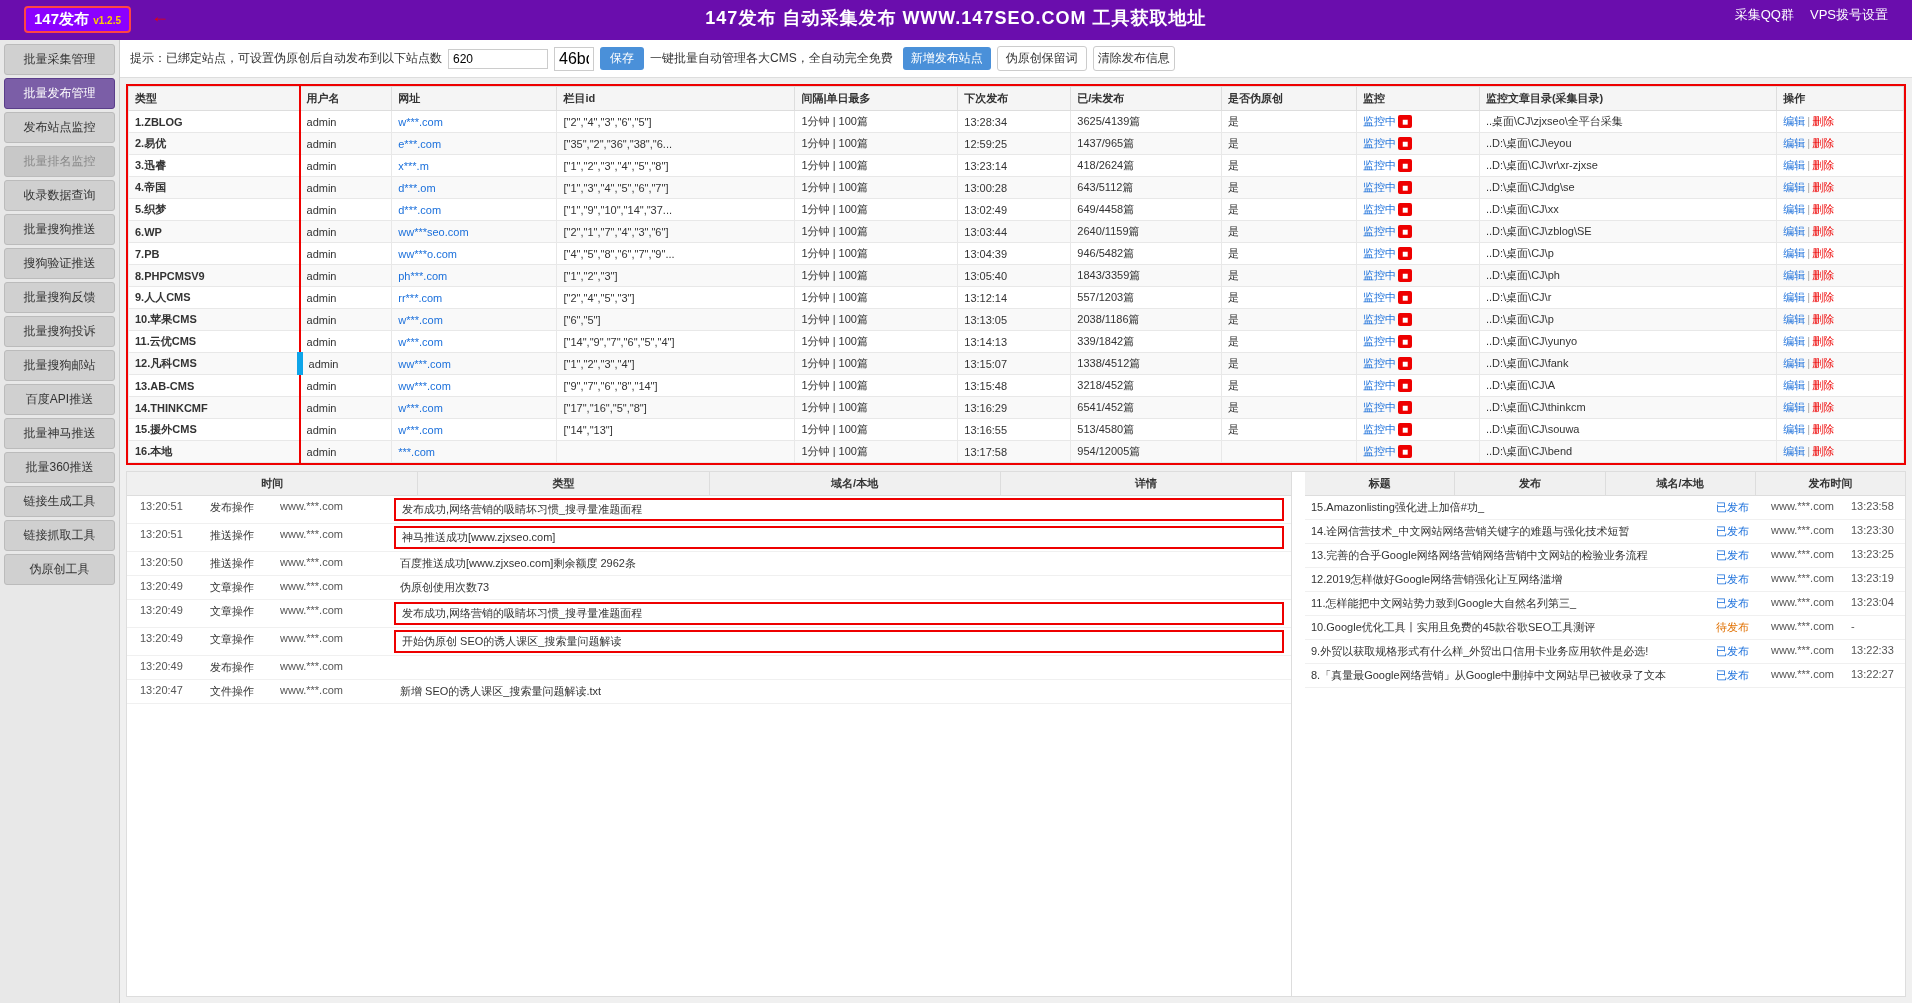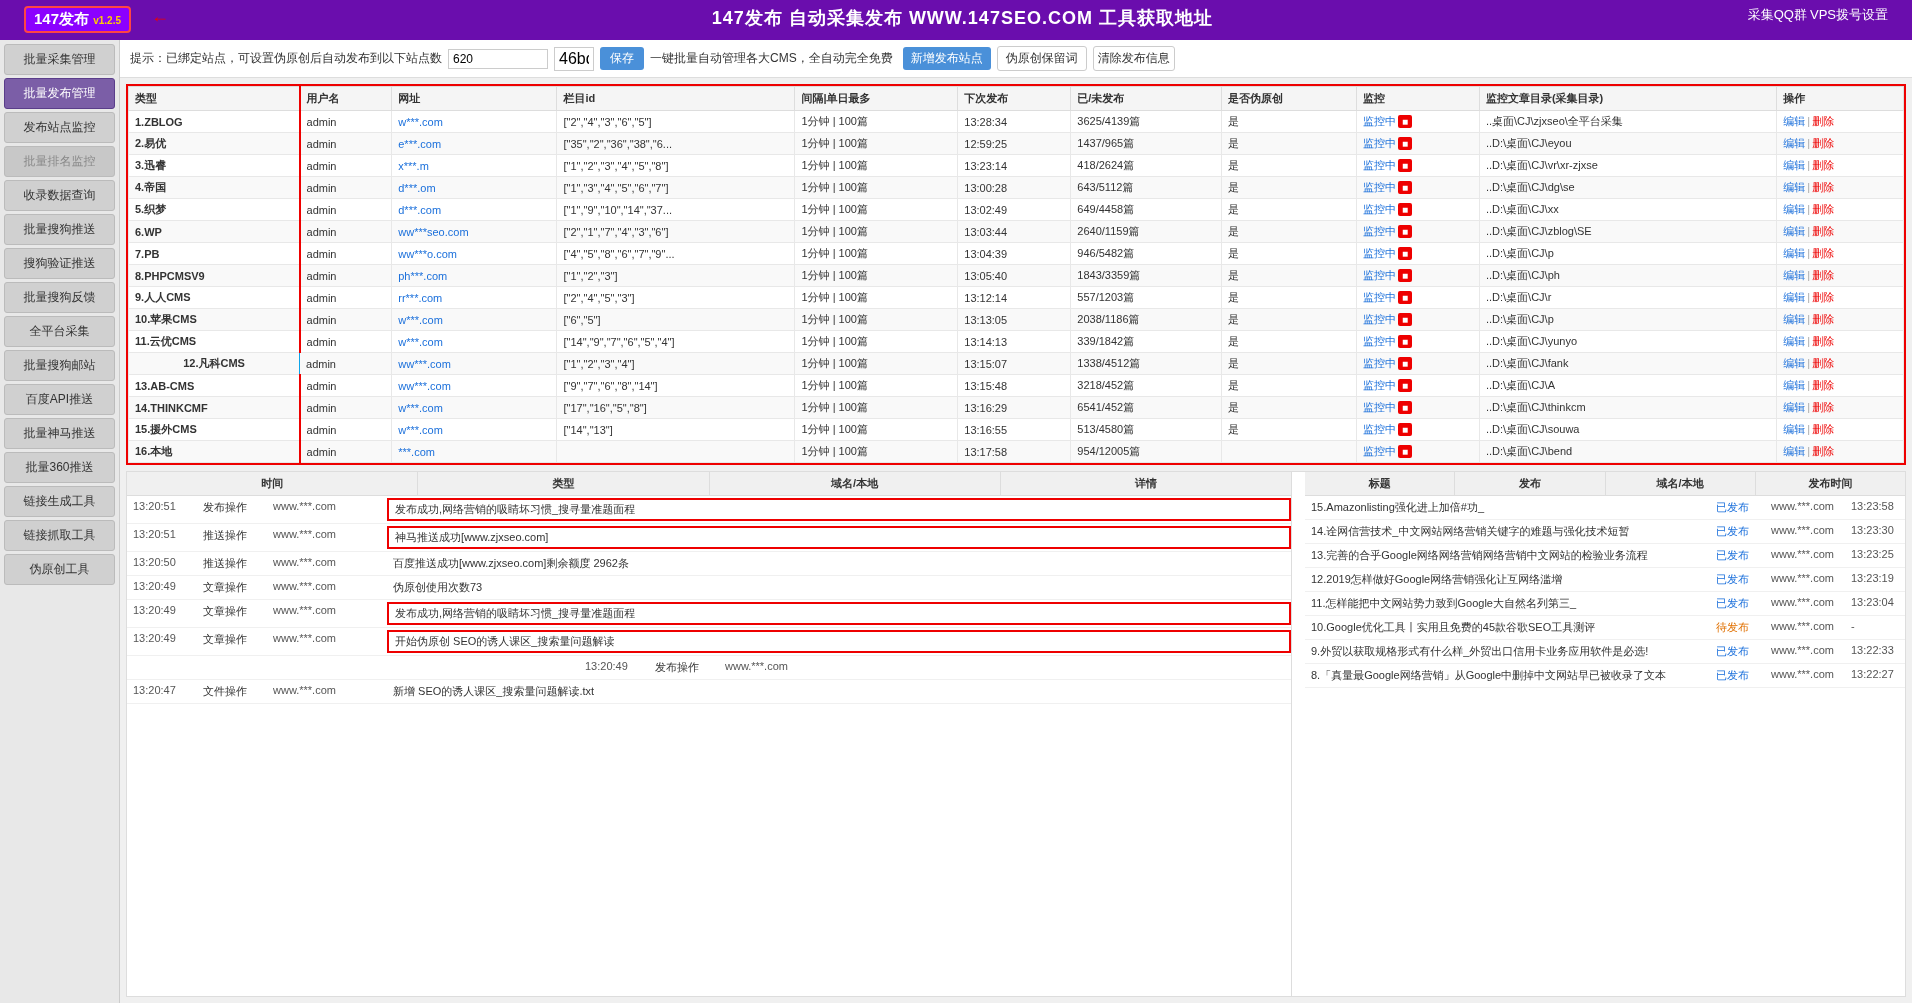--- a/index.html
+++ b/index.html
@@ -3,21 +3,21 @@
   <meta charset="utf-8">
   <style>
     * { box-sizing: border-box; margin: 0; padding: 0; font-family: "Microsoft YaHei", "SimHei", Arial, sans-serif; }
     body { background: #f0f0f0; font-size: 12px; color: #333; overflow-x: hidden; }
 
     
     .header { background: #6a0dad; display: flex; align-items: flex-start; padding: 6px 24px; min-height: 40px; }
     .header-title-left { color: #fff; font-size: 15px; font-weight: bold; background: #8b00ff; border: 2px solid #ff4444; border-radius: 4px; padding: 2px 8px; margin-right: 20px; white-space: nowrap; }
     .header-version { font-size: 10px; color: #ffcc00; }
     .header-main-title { color: #fff; font-size: 18px; font-weight: bold; flex: 1; text-align: center; letter-spacing: 1px; }
-    .header-right { display: flex; gap: 3px; align-items: center; }
+    .header-right { display: flex; gap: 16px; align-items: center; }
     .header-link { color: #fff; font-size: 13px; cursor: pointer; text-decoration: none; white-space: nowrap; }
 
     
     .main-container { display: flex; height: calc(100vh - 40px); }
 
     
     .sidebar { width: 120px; background: #e8e8e8; border-right: 1px solid #ccc; display: flex; flex-direction: column; padding: 4px; gap: 3px; flex-shrink: 0; }
     .sidebar-btn { background: #d0d0d0; border: 1px solid #bbb; border-radius: 3px; padding: 6px 4px; text-align: center; cursor: pointer; font-size: 12px; color: #333; white-space: nowrap; overflow: hidden; }
     .sidebar-btn.disabled { background: #c8c8c8; color: #888; cursor: default; }
     .sidebar-btn.purple { background: #7b5ea7; color: #fff; border-color: #5a3d8a; }
@@ -57,21 +57,21 @@
 
     .lower-header { display: flex; background: #f0f0f0; border-bottom: 1px solid #ddd; }
     .lower-header-cell { flex: 1; padding: 4px 8px; font-weight: bold; font-size: 11px; text-align: center; border-right: 1px solid #ddd; }
     .lower-header-cell:last-child { border-right: none; }
 
     .lower-right-header { display: flex; background: #f0f0f0; border-bottom: 1px solid #ddd; }
     .lower-right-header-cell { flex: 1; padding: 4px 8px; font-weight: bold; font-size: 11px; text-align: center; border-right: 1px solid #ddd; }
     .lower-right-header-cell:last-child { border-right: none; }
 
     .log-list { flex: 1; overflow-y: auto; }
-    .log-row { display: flex; border-bottom: 1px solid #f0f0f0; padding: 2px 0; font-size: 11px; justify-content: center; }
+    .log-row { display: flex; border-bottom: 1px solid #f0f0f0; padding: 2px 7px; font-size: 11px; }
     .log-cell { padding: 2px 6px; overflow: hidden; text-overflow: ellipsis; white-space: nowrap; }
     .log-time { width: 70px; flex-shrink: 0; color: #555; }
     .log-type { width: 70px; flex-shrink: 0; }
     .log-domain { width: 120px; flex-shrink: 0; color: #555; }
     .log-detail { flex: 1; }
     .log-detail-highlighted { flex: 1; border: 2px solid #e00; }
 
     .right-list { flex: 1; overflow-y: auto; }
     .right-row { display: flex; border-bottom: 1px solid #f0f0f0; padding: 2px 0; font-size: 11px; }
     .right-cell { padding: 2px 6px; overflow: hidden; text-overflow: ellipsis; white-space: nowrap; }
@@ -100,21 +100,21 @@
 
   <div class="sidebar">
     <div class="sidebar-btn">批量采集管理</div>
     <div class="sidebar-btn purple">批量发布管理</div>
     <div class="sidebar-btn">发布站点监控</div>
     <div class="sidebar-btn disabled">批量排名监控</div>
     <div class="sidebar-btn">收录数据查询</div>
     <div class="sidebar-btn">批量搜狗推送</div>
     <div class="sidebar-btn">搜狗验证推送</div>
     <div class="sidebar-btn">批量搜狗反馈</div>
-    <div class="sidebar-btn">全平台采集</div>
+    <div class="sidebar-btn">批量搜狗投诉</div>
     <div class="sidebar-btn">批量搜狗邮站</div>
     <div class="sidebar-btn">百度API推送</div>
     <div class="sidebar-btn">批量神马推送</div>
     <div class="sidebar-btn">批量360推送</div>
     <div class="sidebar-btn">链接生成工具</div>
     <div class="sidebar-btn">链接抓取工具</div>
     <div class="sidebar-btn">伪原创工具</div>
   </div>
 
   <div class="content">
@@ -286,21 +286,21 @@
     <td style="max-width:120px;overflow:hidden;text-overflow:ellipsis;">["14","9","7","6","5","4"]</td>
     <td>1分钟 | 100篇</td>
     <td>13:14:13</td>
     <td>339/1842篇</td>
     <td>是</td>
     <td><a class="monitor-link">监控中</a><span class="monitor-badge">■</span></td>
     <td style="max-width:200px;overflow:hidden;text-overflow:ellipsis;">..D:\桌面\CJ\yunyo</td>
     <td><a class="action-link">编辑</a><span class="action-sep">|</span><a class="action-del">删除</a></td>
   </tr>
               <tr>
-    <td style="border-right:1px solid #0ea5e9;font-weight:bold;text-align:center;">12.凡科CMS</td>
+    <td style="border-right:6px solid #0ea5e9;font-weight:bold;">12.凡科CMS</td>
     <td>admin</td>
     <td><a class="monitor-link">ww***.com</a></td>
     <td style="max-width:120px;overflow:hidden;text-overflow:ellipsis;">["1","2","3","4"]</td>
     <td>1分钟 | 100篇</td>
     <td>13:15:07</td>
     <td>1338/4512篇</td>
     <td>是</td>
     <td><a class="monitor-link">监控中</a><span class="monitor-badge">■</span></td>
     <td style="max-width:200px;overflow:hidden;text-overflow:ellipsis;">..D:\桌面\CJ\fank</td>
     <td><a class="action-link">编辑</a><span class="action-sep">|</span><a class="action-del">删除</a></td>

